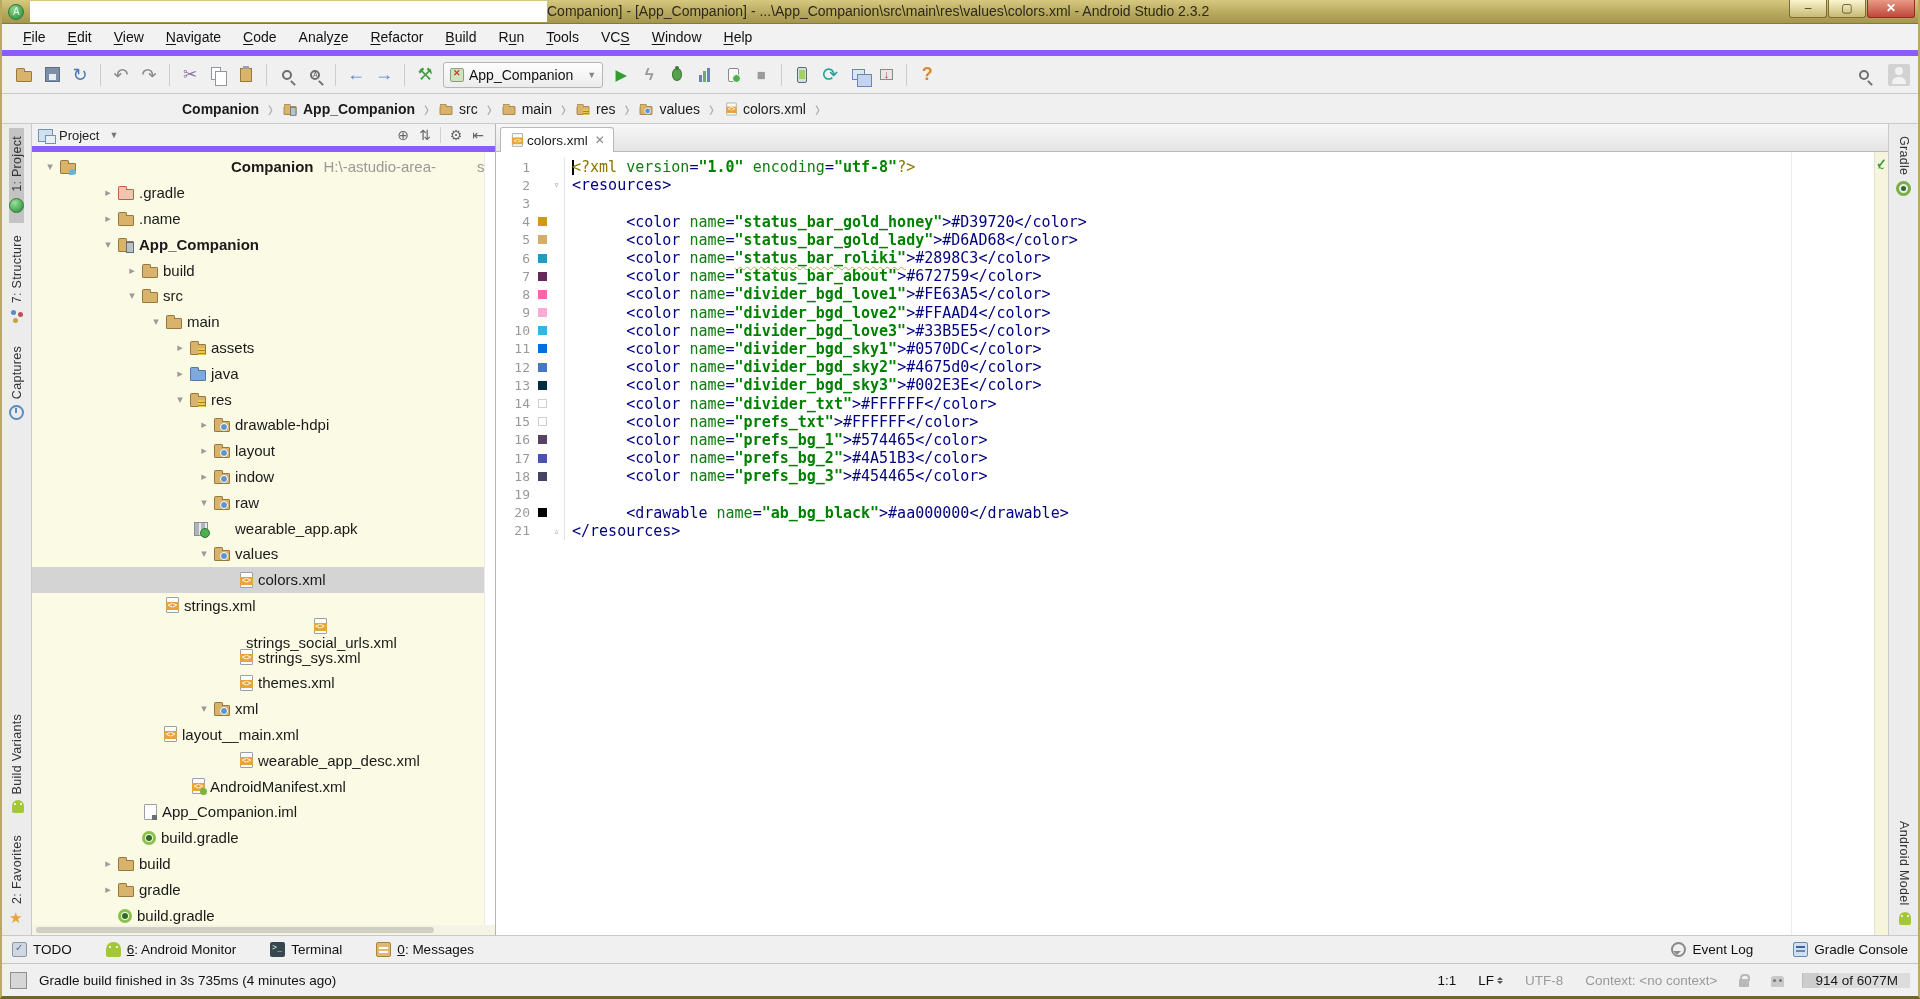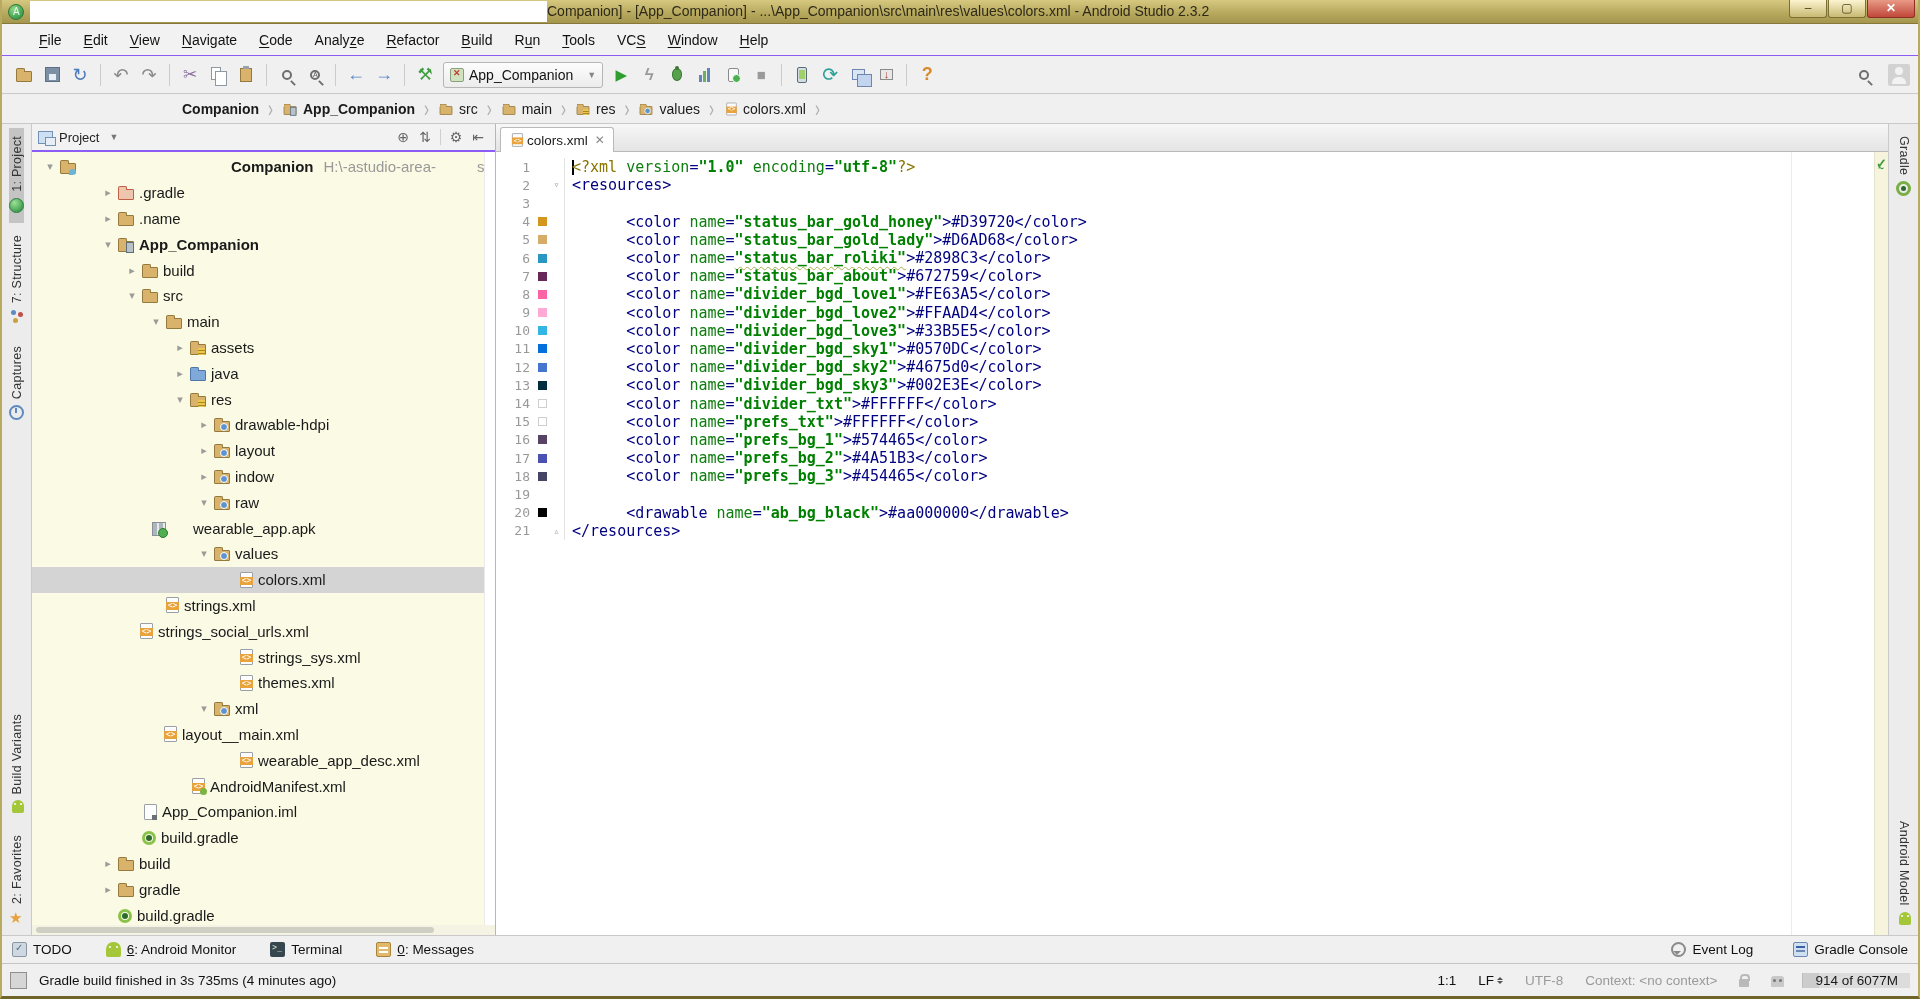--- a/index.html
+++ b/index.html
@@ -16,22 +16,22 @@
     background:radial-gradient(circle at 35% 30%, #8fd98a, #3f9e4f 70%); border:1px solid #2d7a3c; position:relative; }
   .as-logo::after { content:"A"; position:absolute; left:4px; top:1px; font-size:10px; color:#eaf7ea; }
   .title-white-block { position:absolute; left:28px; top:1px; width:517px; height:21px; background:#ffffff; }
   .title-text { position:absolute; left:545px; top:3px; font-size:14px; color:#2e2918; white-space:nowrap; }
   .win-controls { position:absolute; right:3px; top:0; display:flex; }
   .win-btn { width:38px; height:18px; border:1px solid #7c6f33; border-top:none; border-radius:0 0 3px 3px;
     background:linear-gradient(#fcf4d0,#c8b973); color:#4c431d; font-size:12px; line-height:16px; text-align:center; margin-left:1px;}
   .win-btn.close { width:48px; background:linear-gradient(#e89a86,#c1473a); color:#fff; font-weight:bold; border-color:#8d2f24;}
 
   
-  .menubar { height:32px; flex:none; background:#f2f2f2; border-bottom:1px solid #8b5cf6;
-    display:flex; align-items:center; padding-left:26px; }
+  .menubar { height:32px; flex:none; background:#f2f2f2; border-bottom:6px solid #8b5cf6;
+    display:flex; align-items:center; padding-left:10px; }
   .menu-item { padding:4px 11px; font-size:14px; color:#111; cursor:default; }
   .menu-item u { text-underline-offset:2px; }
 
   
   .toolbar { height:38px; flex:none; background:#f0f0f0; border-bottom:1px solid #c9c9c9;
     display:flex; align-items:center; padding-left:8px; position:relative; }
   .tbi { width:26px; height:26px; margin:0 1px; display:flex; align-items:center; justify-content:center;
     position:relative; font-size:16px; color:#777; }
   .tsep { width:1px; height:22px; background:#cccccc; margin:0 6px; }
   .g-sync { color:#4b7ab8; font-size:18px; }
@@ -108,21 +108,21 @@
   .si-captures::after { content:""; position:absolute; left:4px; top:1px; width:2px; height:5px; background:#5d8ac2;}
   .si-android { background:#a4c639; border-radius:6px 6px 2px 2px; width:12px; height:13px; margin-left:2px;}
   .si-android::before { content:""; position:absolute; left:2px; top:3px; width:2px; height:2px; border-radius:50%; background:#fff;}
   .si-android::after { content:""; position:absolute; right:2px; top:3px; width:2px; height:2px; border-radius:50%; background:#fff;}
   .si-star { color:#e8a33d; font-size:15px; line-height:15px; }
   .si-gradle { border:3px solid #7bae46; border-radius:50%; width:15px; height:15px; }
   .si-gradle::after{ content:""; position:absolute; left:2px; top:2px; width:5px; height:5px; background:#2d6b2d; border-radius:50%;}
 
   
   .project-panel { width:464px; flex:none; display:flex; flex-direction:column; border-right:1px solid #b6b6b6; background:#fbfae4; min-height:0;}
-  .panel-header { height:28px; flex:none; background:#f2f2f2; border-bottom:2px solid #8b5cf6;
+  .panel-header { height:28px; flex:none; background:#f2f2f2; border-bottom:6px solid #8b5cf6;
     display:flex; align-items:center; padding:0 6px; }
   .ph-icon { width:15px; height:13px; background:#cfe0f2; border:1px solid #7291b4; position:relative; margin-right:6px;}
   .ph-icon::after { content:""; position:absolute; right:-4px; bottom:-3px; width:9px; height:7px; background:#e8eef6; border:1px solid #7291b4;}
   .ph-title { font-size:13px; color:#222; }
   .ph-caret { font-size:9px; color:#777; margin-left:10px; }
   .ph-right { margin-left:auto; display:flex; align-items:center; }
   .ph-btn { width:22px; text-align:center; color:#666; font-size:14px; }
   .ph-sep { width:1px; height:16px; background:#cfcfcf; margin:0 4px;}
   .tree { flex:1; overflow:hidden; position:relative; padding-top:2px; }
   .tree-vscroll { position:absolute; right:0; top:0; bottom:0; width:11px; background:#ffffff; border-left:1px solid #ebebeb;}
@@ -477,41 +477,41 @@
           <div class="tree-row" style="padding-left: 162px;">
             <span class="tw">▸</span>
             <span class="ti ti-folder-res"></span>
             <span class="tree-label">indow</span>
           </div>
           <div class="tree-row" style="padding-left: 162px;">
             <span class="tw">▾</span>
             <span class="ti ti-folder-res"></span>
             <span class="tree-label">raw</span>
           </div>
-          <div class="tree-row" style="padding-left: 78px; gap: 22px;">
+          <div class="tree-row" style="padding-left: 120px; gap: 22px;">
             <span class="tw"></span>
             <span class="ti ti-file-apk"></span>
             <span class="tree-label">wearable_app.apk</span>
           </div>
           <div class="tree-row" style="padding-left: 162px;">
             <span class="tw">▾</span>
             <span class="ti ti-folder-res"></span>
             <span class="tree-label">values</span>
           </div>
           <div class="tree-row sel" style="padding-left: 186px;">
             <span class="tw"></span>
             <span class="ti ti-file-xml"></span>
             <span class="tree-label">colors.xml</span>
           </div>
           <div class="tree-row" style="padding-left: 112px;">
             <span class="tw"></span>
             <span class="ti ti-file-xml"></span>
             <span class="tree-label">strings.xml</span>
           </div>
-          <div class="tree-row" style="padding-left: 86px;">
+          <div class="tree-row" style="padding-left: 111px; flex-direction: column;">
             <span class="tw"></span>
             <span class="ti ti-file-xml"></span>
             <span class="tree-label">strings_social_urls.xml</span>
           </div>
           <div class="tree-row" style="padding-left: 186px;">
             <span class="tw"></span>
             <span class="ti ti-file-xml"></span>
             <span class="tree-label">strings_sys.xml</span>
           </div>
           <div class="tree-row" style="padding-left: 186px;">

